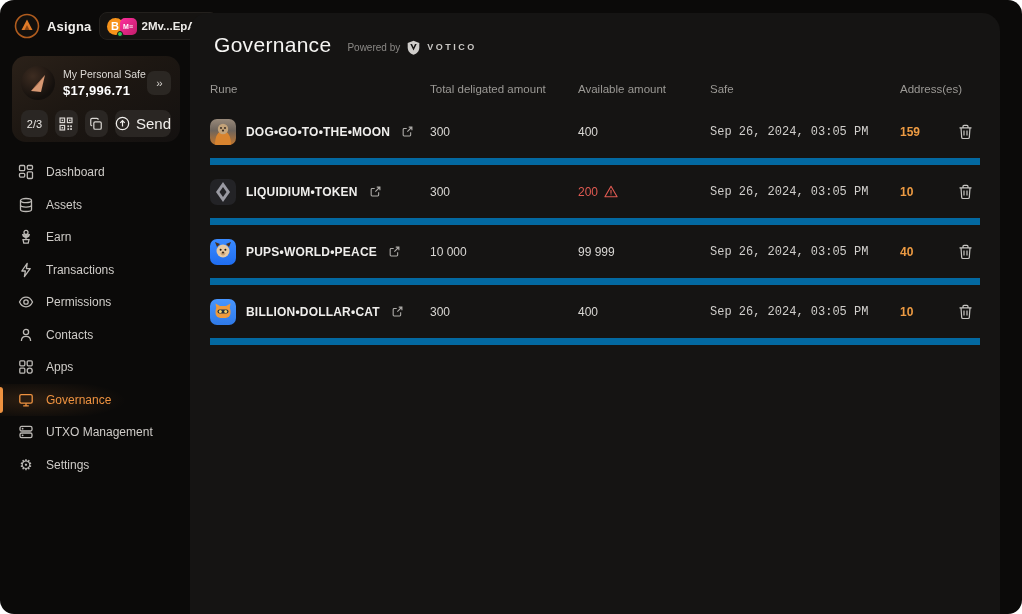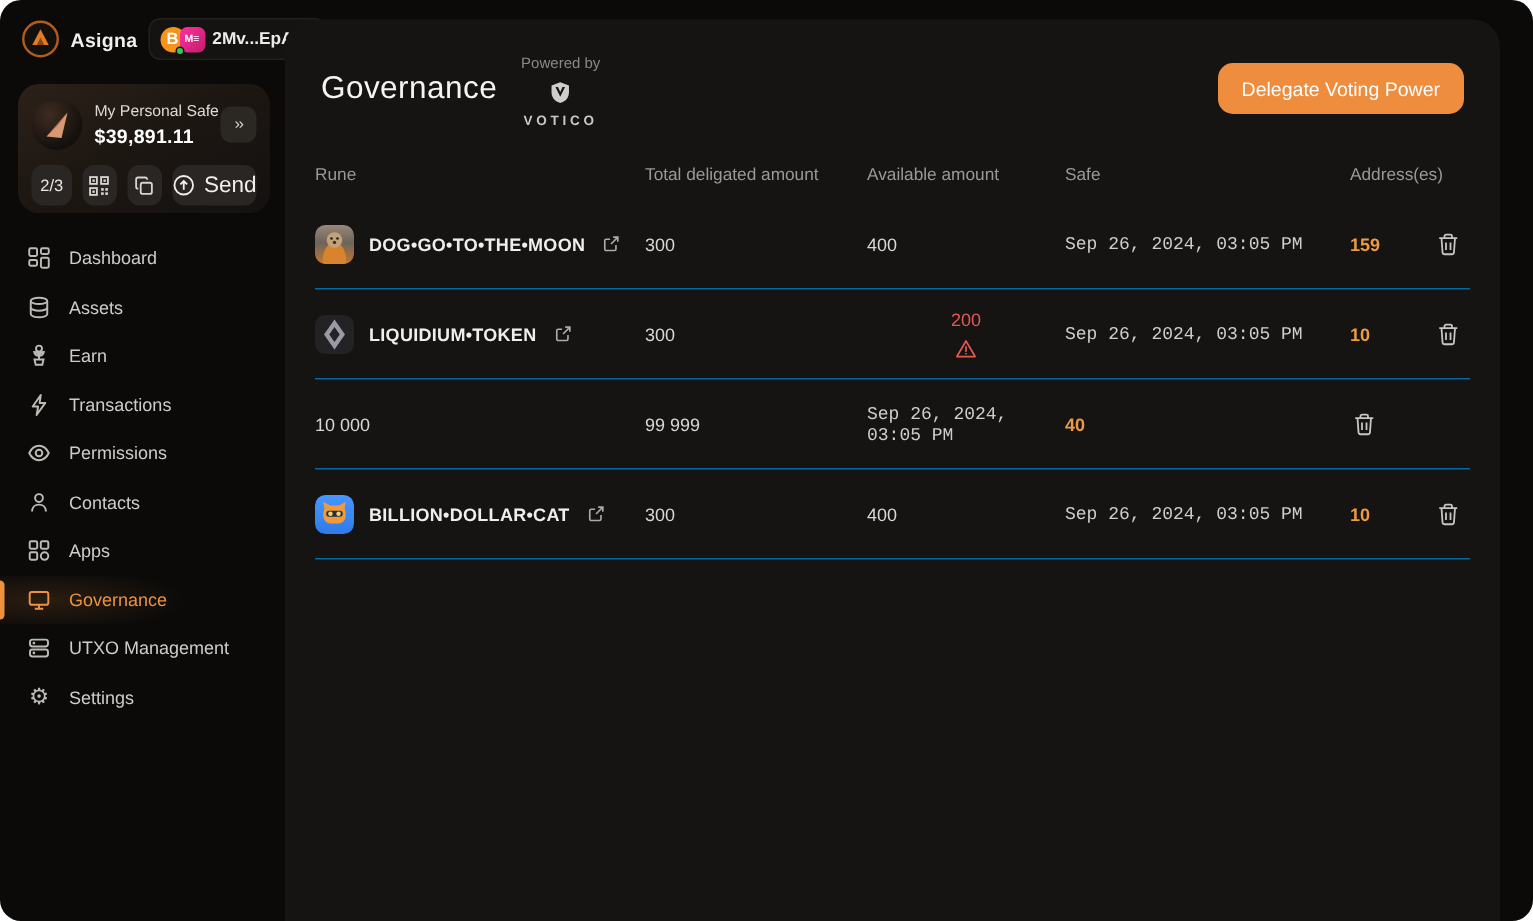--- a/index.html
+++ b/index.html
@@ -60,45 +60,45 @@
      background:radial-gradient(120px 26px at 30px 50%, rgba(238,146,64,.14), transparent 80%); }
   .active-bar { position:absolute; left:0; top:3px; bottom:3px; width:3px;
                 background:#EE9240; border-radius:0 3px 3px 0; }
   .uicon { font-size:15px; line-height:16px; color:#BDBAB6; width:16px; text-align:center; }
 
   
   .main { position:absolute; left:190px; top:13px; width:810px; height:601px;
           background:#151413; border-radius:18px 18px 0 0; }
   .main-header { display:flex; align-items:center; padding:20px 24px 4px 24px; }
   .page-title { font-size:21px; font-weight:500; color:#F5F4F2; letter-spacing:.3px; }
-  .powered { display:flex; align-items:center; gap:6px; margin-left:16px; margin-top:4px;flex-direction:column; }
+  .powered { display:flex; align-items:center; gap:6px; margin-left:16px; margin-top:4px; }
   .powered-label { font-size:10px; color:#8B8986; }
   .votico-name { font-size:9px; font-weight:bold; letter-spacing:2.5px; color:#C9C7C4; }
   .delegate-btn { margin-left:auto; height:34px; padding:0 16px; background:#EE8D3E;
                   border:none; border-radius:10px; color:#FFFFFF; font-size:13px;
                   font-family:"Liberation Sans",sans-serif; cursor:pointer; }
 
   
   .table { padding:0 20px; margin-top:8px; }
   .tgrid { display:grid; grid-template-columns:220px 148px 132px 190px 56px 1fr;
            align-items:center; }
   .thead { padding:14px 0 10px 0; font-size:11.5px; color:#9B9995; }
-  .trow { height:60px; border-bottom:1px solid #0369a1; font-size:12px; color:#DCDAD7; }
+  .trow { height:60px; border-bottom:7px solid #0369a1; font-size:12px; color:#DCDAD7; }
   .rune-cell { display:flex; align-items:center; gap:10px; }
   .avatar { width:26px; height:26px; border-radius:7px; flex:0 0 auto; overflow:hidden;
             display:flex; align-items:center; justify-content:center; }
   .av-dog  { background:linear-gradient(180deg,#98897a 0%, #6e645b 45%, #c0762f 100%); }
   .av-liq  { background:#232326; }
   .av-pups { background:linear-gradient(180deg,#3b8bff,#1f6df0); }
   .av-cat  { background:linear-gradient(180deg,#4896ff,#2f7ae8); }
   .rune-name { font-size:12px; font-weight:600; color:#EFEEEC; letter-spacing:.2px;
                white-space:nowrap; }
   .ext-link { margin-left:2px; cursor:pointer; display:flex; }
   .cell-num { color:#D9D7D4; }
-  .cell-danger { color:#E05A52; display:flex; align-items:center; gap:6px;flex-direction:column; }
+  .cell-danger { color:#E05A52; display:flex; align-items:center; gap:6px; }
   .cell-date { color:#D0CECB;font-family:Liberation Mono, monospace; }
   .cell-addr { color:#ED9B43; font-weight:700; font-size:12px; }
   .trash-btn { background:none; border:none; cursor:pointer; padding:2px; display:flex; }
 </style>
 </head>
 <body>
 
 <div class="app">
 
   <div class="sidebar-top">
@@ -123,21 +123,21 @@
   <div class="safe-card">
     <div class="safe-row1">
       <div class="safe-avatar">
         <svg width="22" height="22" viewBox="0 0 22 22">
           <polygon points="4,19 18,3 14,20" fill="#d79873"></polygon>
           <polygon points="4,19 18,3 11,12" fill="#9c5f42"></polygon>
         </svg>
       </div>
       <div class="safe-meta">
         <div class="safe-name">My Personal Safe</div>
-        <div class="safe-balance">$39,891.11</div>
+        <div class="safe-balance">$17,996.71</div>
       </div>
       <div class="expand-btn">››</div>
     </div>
     <div class="safe-row2">
       <div class="mini-pill pill-threshold">2/3</div>
       <div class="mini-pill pill-icon">
         <svg width="14" height="14" viewBox="0 0 16 16">
           <g fill="none" stroke="#D8D5D1" stroke-width="1.4">
             <rect x="1.2" y="1.2" width="5.2" height="5.2"></rect>
             <rect x="9.6" y="1.2" width="5.2" height="5.2"></rect>
@@ -264,21 +264,20 @@
     <div class="main-header">
       <h1 class="page-title">Governance</h1>
       <div class="powered">
         <span class="powered-label">Powered by</span>
         <svg width="15" height="15" viewBox="0 0 16 16">
           <path d="M8,0.8 L14.2,3.2 V8 c0,4 -2.6,6.6 -6.2,7.6 C4.4,14.6 1.8,12 1.8,8 V3.2 Z" fill="#CFCDCA"></path>
           <path d="M4.6,4.2 L8,11.2 L11.4,4.2 L9.6,4.2 L8,7.8 L6.4,4.2 Z" fill="#151413"></path>
         </svg>
         <span class="votico-name">VOTICO</span>
       </div>
-      <button class="delegate-btn">Delegate Voting Power</button>
     </div>
 
     <div class="table">
 
       <div class="tgrid thead">
         <span>Rune</span>
         <span>Total deligated amount</span>
         <span>Available amount</span>
         <span>Safe</span>
         <span>Address(es)</span>
@@ -342,20 +341,40 @@
         <span class="cell-date">Sep 26, 2024, 03:05 PM</span>
         <span class="cell-addr">10</span>
         <button class="trash-btn">
           <svg width="15" height="16" viewBox="0 0 15 16" fill="none" stroke="#C8C6C3" stroke-width="1.2">
             <path d="M1.5,3.8 h12 M5,3.8 V2.4 a1,1 0 0 1 1,-1 h3 a1,1 0 0 1 1,1 V3.8 M3,3.8 l0.7,9.6 a1.2,1.2 0 0 0 1.2,1.1 h5.2 a1.2,1.2 0 0 0 1.2,-1.1 L12,3.8 M6,6.6 v5 M9,6.6 v5"></path>
           </svg>
         </button>
       </div>
 
       <div class="tgrid trow">
+        <div class="rune-cell">
+          <div class="avatar av-pups">
+            <svg width="26" height="26" viewBox="0 0 26 26">
+              <path d="M7,8 L5,3 L10,5 Z" fill="#4a2f18"></path>
+              <path d="M19,8 L21,3 L16,5 Z" fill="#4a2f18"></path>
+              <circle cx="13" cy="12" r="6.5" fill="#e7c9a1"></circle>
+              <circle cx="10.6" cy="10.8" r="1" fill="#1e160f"></circle>
+              <circle cx="15.4" cy="10.8" r="1" fill="#1e160f"></circle>
+              <ellipse cx="13" cy="14.6" rx="2.4" ry="1.8" fill="#caa277"></ellipse>
+              <circle cx="13" cy="13.6" r="1" fill="#2a1d12"></circle>
+            </svg>
+          </div>
+          <span class="rune-name">PUPS•WORLD•PEACE</span>
+          <span class="ext-link">
+            <svg width="11" height="11" viewBox="0 0 14 14" fill="none" stroke="#ADABA8" stroke-width="1.4">
+              <path d="M11,8 v3.5 a1.2,1.2 0 0 1 -1.2,1.2 H2.7 A1.2,1.2 0 0 1 1.5,11.5 V4.4 A1.2,1.2 0 0 1 2.7,3.2 H6"></path>
+              <path d="M8.6,1.4 H12.6 V5.4 M12.4,1.6 L6.8,7.2"></path>
+            </svg>
+          </span>
+        </div>
         <span class="cell-num">10 000</span>
         <span class="cell-num">99 999</span>
         <span class="cell-date">Sep 26, 2024, 03:05 PM</span>
         <span class="cell-addr">40</span>
         <button class="trash-btn">
           <svg width="15" height="16" viewBox="0 0 15 16" fill="none" stroke="#C8C6C3" stroke-width="1.2">
             <path d="M1.5,3.8 h12 M5,3.8 V2.4 a1,1 0 0 1 1,-1 h3 a1,1 0 0 1 1,1 V3.8 M3,3.8 l0.7,9.6 a1.2,1.2 0 0 0 1.2,1.1 h5.2 a1.2,1.2 0 0 0 1.2,-1.1 L12,3.8 M6,6.6 v5 M9,6.6 v5"></path>
           </svg>
         </button>
       </div>

